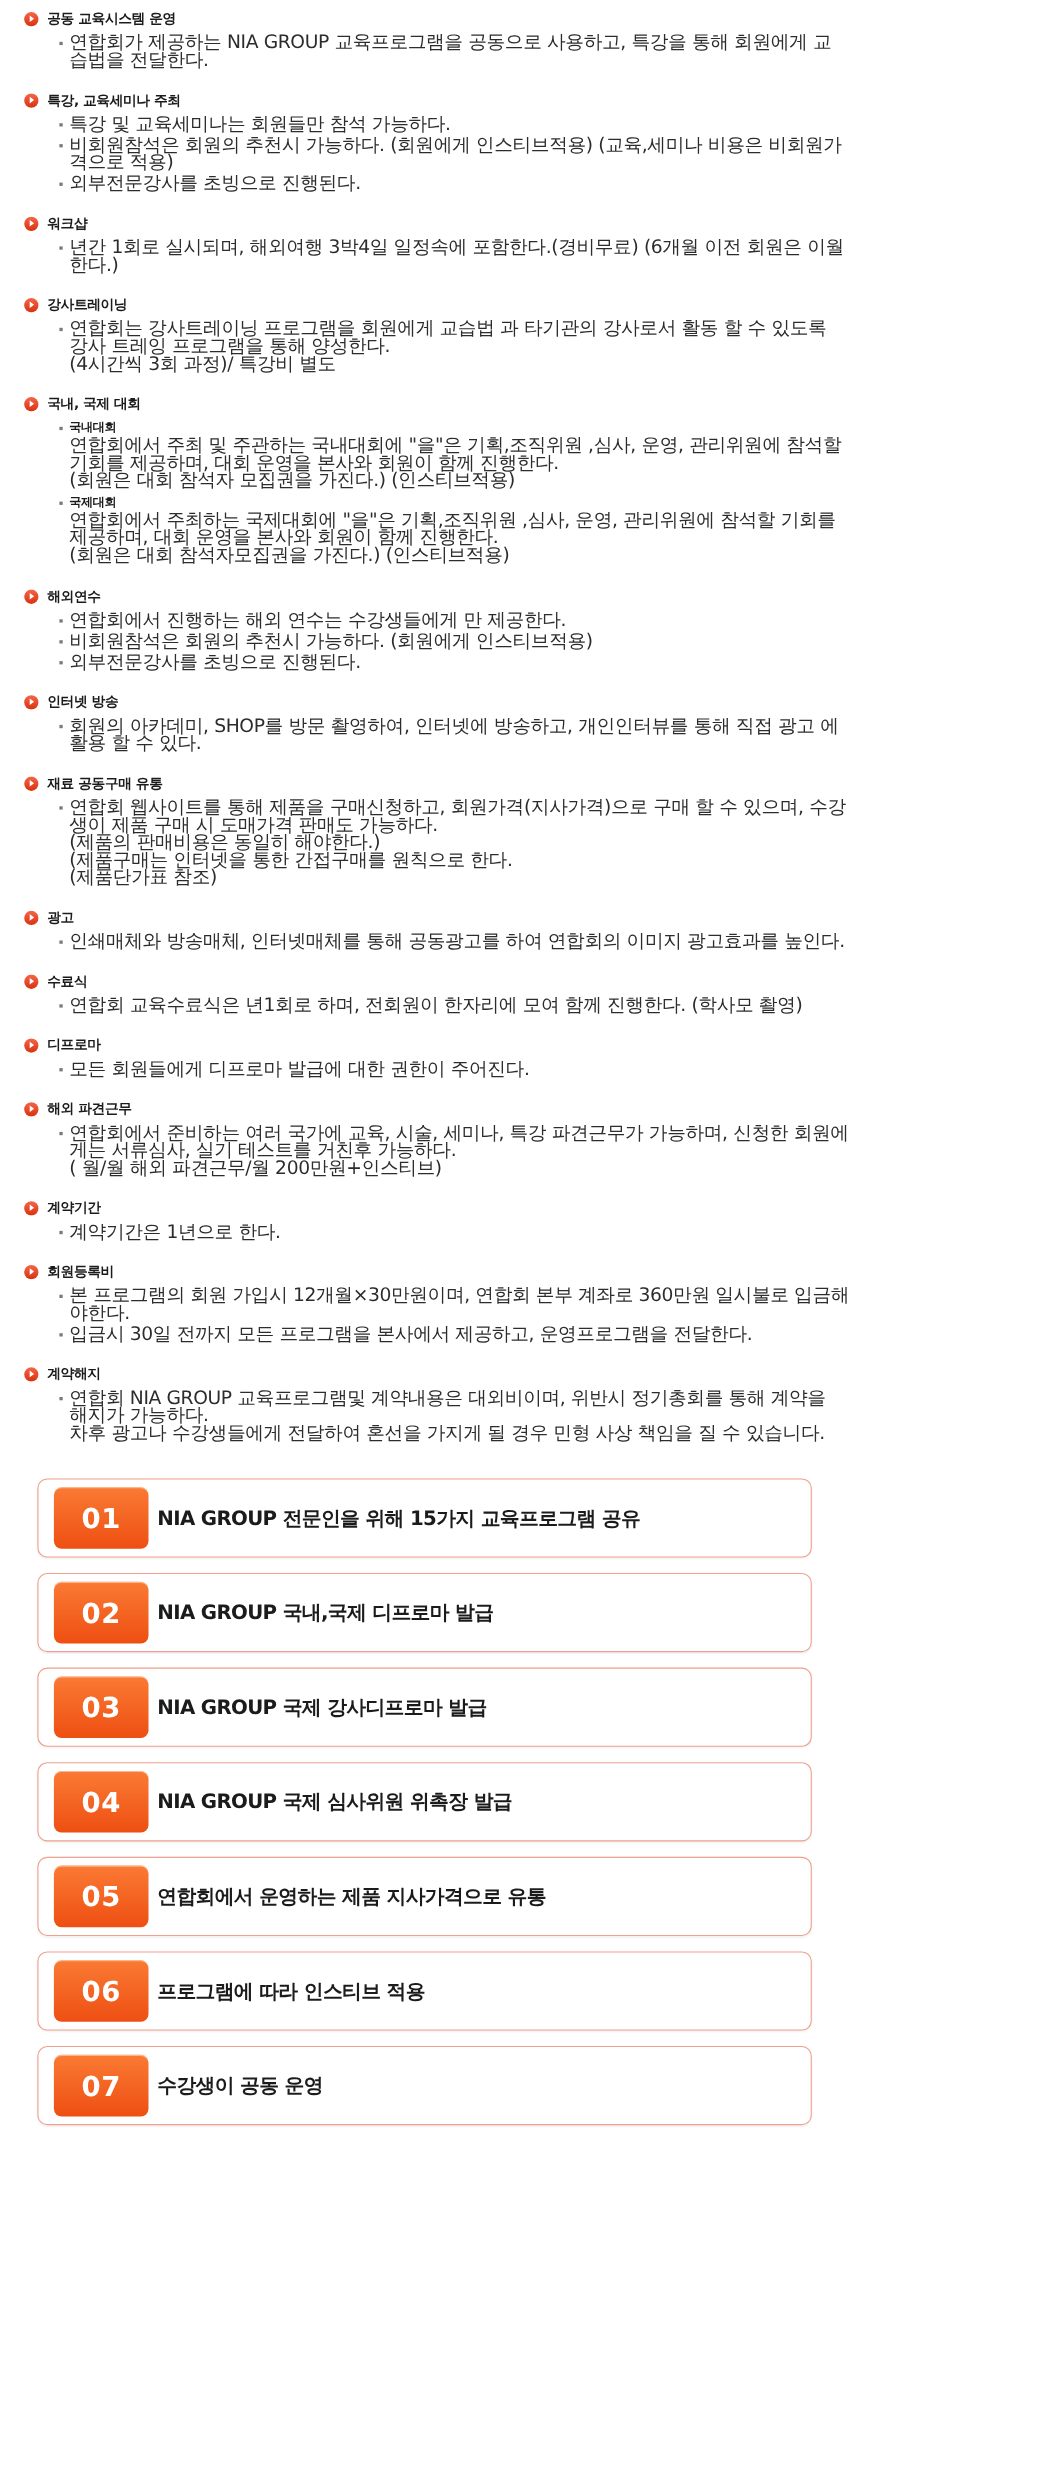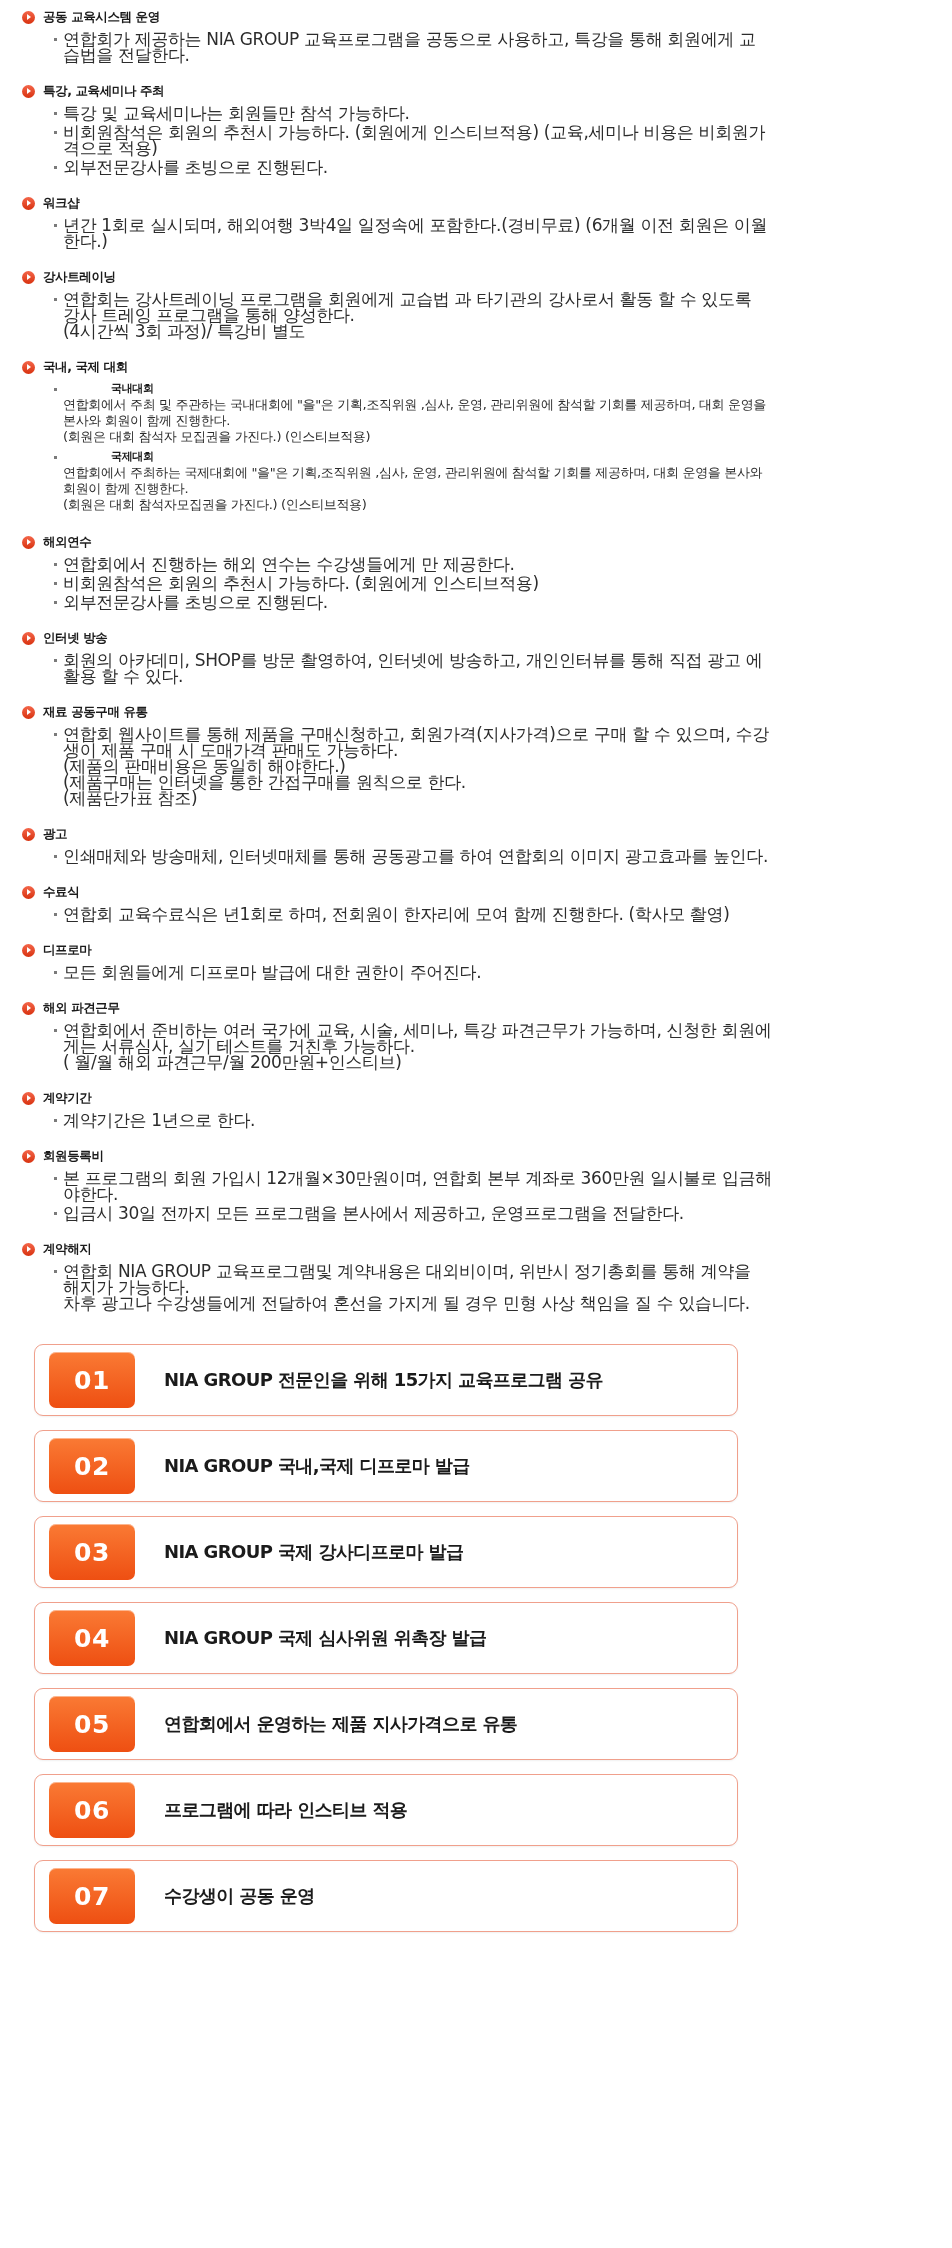--- a/index.html
+++ b/index.html
@@ -87,24 +87,23 @@
     margin: 0 0 4px 0;
   }
   .sub-title {
     font-size: 11px;
     font-weight: bold;
     color: #1b1b1b;
     letter-spacing: -0.35px;
     line-height: 16px;
     display: flex;
     align-items: flex-start;
-    gap: 48px;
   }
   .sub-body {
-    font-size: 13px;
+    font-size: 17px;
     color: #2c2c2c;
     letter-spacing: -0.35px;
     line-height: 16px;
     padding-left: 9px;
     white-space: pre-line;
   }
 
   
   .cards {
     padding: 12px 0 26px 0;
@@ -112,21 +111,20 @@
   .card {
     position: relative;
     margin: 0 34px 14px 34px;
     height: 72px;
     border: 1px solid #f0a08c;
     border-radius: 9px;
     background: #ffffff;
     display: flex;
     align-items: center;
     box-shadow: 0 1px 2px rgba(0,0,0,0.06);
-    gap: 21px;
   }
   .card-num {
     width: 86px;
     height: 56px;
     margin: 0 0 0 14px;
     border-radius: 7px;
     background: linear-gradient(#fa7a34, #ee4f12);
     color: #ffffff;
     font-size: 25px;
     font-weight: bold;

